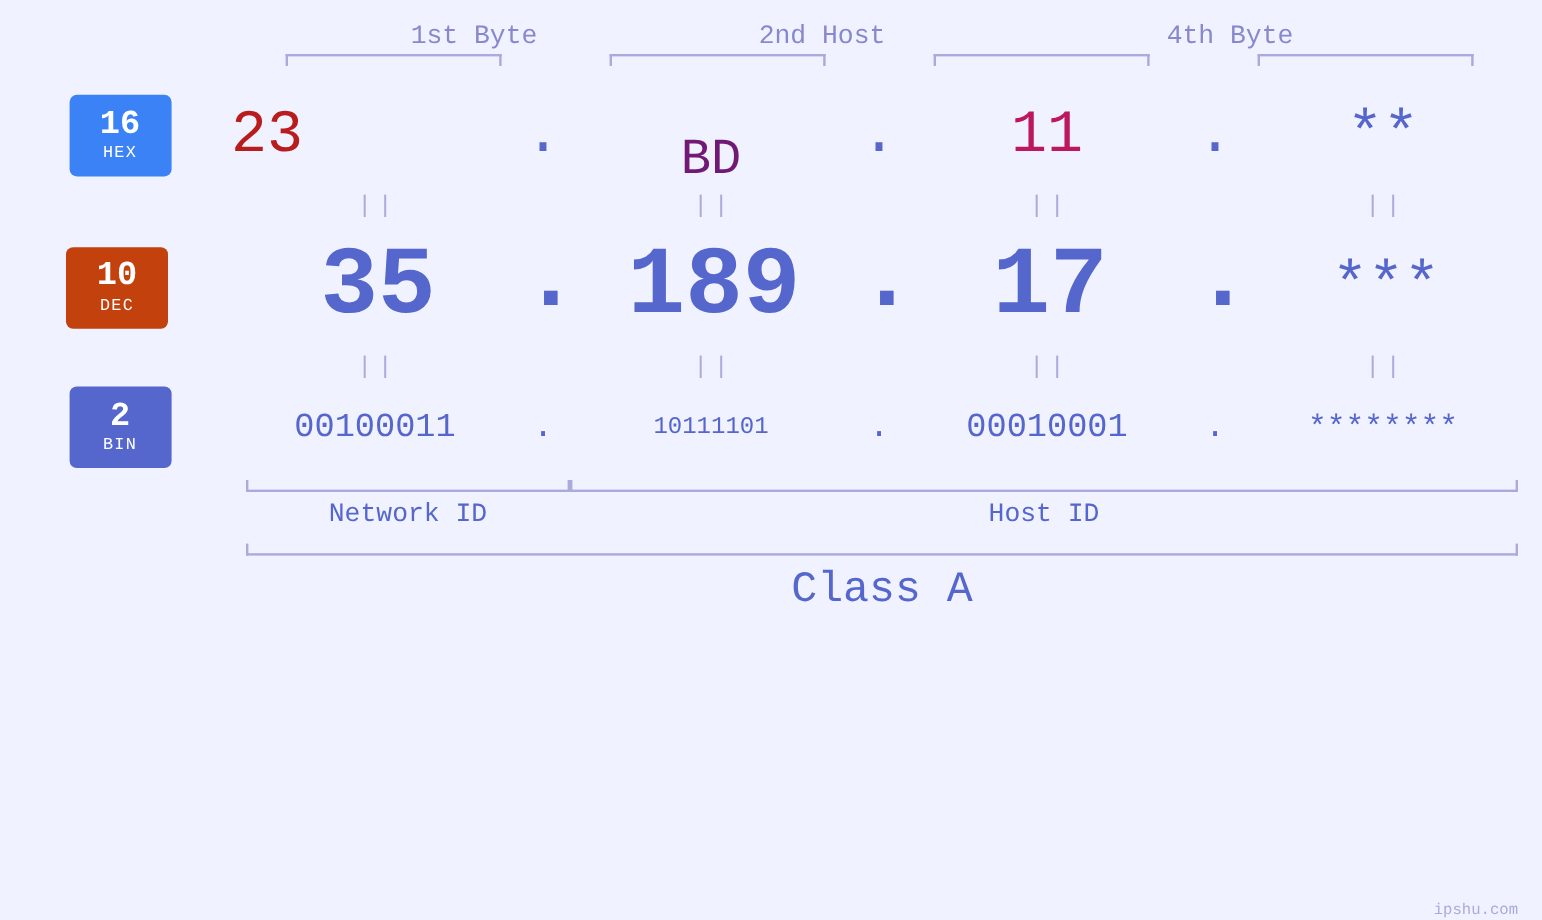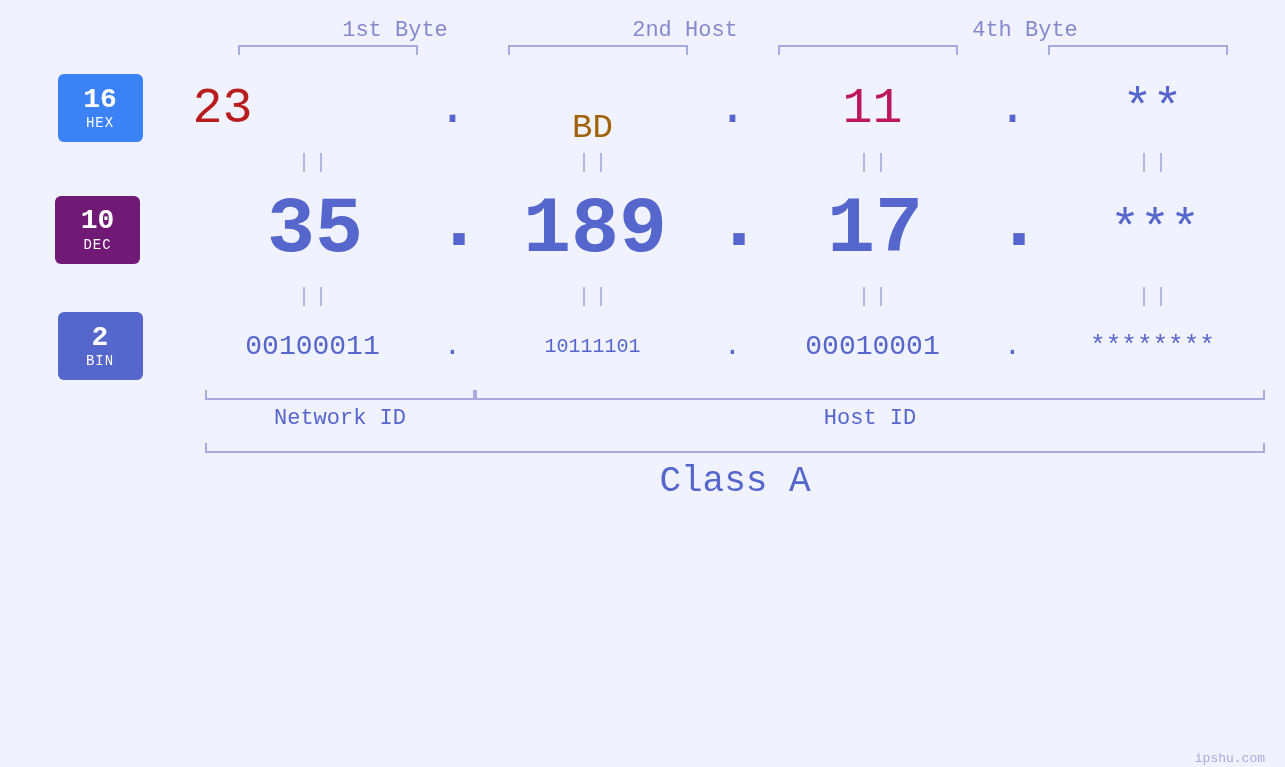--- a/index.html
+++ b/index.html
@@ -71,40 +71,40 @@
   </div>
 
   <div style="display:flex;align-items:center;margin-left:45px;">
     <div style="width:85px;height:68px;background:#3b82f6;color:white;display:flex;flex-direction:column;align-items:center;justify-content:center;border-radius:6px;margin-right:50px;">
       <span style="font-size:28px;font-weight:bold;line-height:1.1;">16</span>
       <span style="font-size:14px;letter-spacing:1px;">HEX</span>
     </div>
     <div style="display:flex;align-items:center;">
       <span style="width:240px;color:#b91c1c;font-size:50px;font-family:'Courier New',monospace;">23</span>
       <span style="width:40px;text-align:center;color:#5566cc;font-size:50px;font-family:'Courier New',monospace;">.</span>
-      <span style="width:240px;text-align:center;color:#a16207;font-size:34px;font-family:'Courier New',monospace;margin-top:40px;">BD</span>
+      <span style="width:240px;text-align:center;color:#701a75;font-size:42px;font-family:'Courier New',monospace;margin-top:40px;">BD</span>
       <span style="width:40px;text-align:center;color:#5566cc;font-size:50px;font-family:'Courier New',monospace;">.</span>
       <span style="width:240px;text-align:center;color:#be185d;font-size:50px;font-family:'Courier New',monospace;">11</span>
       <span style="width:40px;text-align:center;color:#5566cc;font-size:50px;font-family:'Courier New',monospace;">.</span>
       <span style="width:240px;text-align:center;color:#5566cc;font-size:50px;font-family:'Courier New',monospace;">**</span>
     </div>
   </div>
 
   <div style="display:flex;align-items:center;margin-left:185px;margin:4px 0 4px 185px;">
     <span style="width:240px;text-align:center;color:#aaaadd;font-size:20px;letter-spacing:5px;font-family:'Courier New',monospace;">||</span>
     <span style="width:40px;"></span>
     <span style="width:240px;text-align:center;color:#aaaadd;font-size:20px;letter-spacing:5px;font-family:'Courier New',monospace;">||</span>
     <span style="width:40px;"></span>
     <span style="width:240px;text-align:center;color:#aaaadd;font-size:20px;letter-spacing:5px;font-family:'Courier New',monospace;">||</span>
     <span style="width:40px;"></span>
     <span style="width:240px;text-align:center;color:#aaaadd;font-size:20px;letter-spacing:5px;font-family:'Courier New',monospace;">||</span>
   </div>
 
   <div style="display:flex;align-items:center;margin-left:45px;">
-    <div style="width:85px;height:68px;background:#701a75;color:white;display:flex;flex-direction:column;align-items:center;justify-content:center;border-radius:6px;margin-right:55px;">
+    <div style="width:85px;height:68px;background:#c2410c;color:white;display:flex;flex-direction:column;align-items:center;justify-content:center;border-radius:6px;margin-right:55px;">
       <span style="font-size:28px;font-weight:bold;line-height:1.1;">10</span>
       <span style="font-size:14px;letter-spacing:1px;">DEC</span>
     </div>
     <div style="display:flex;align-items:center;">
       <span style="width:240px;text-align:center;color:#5566cc;font-size:80px;font-weight:bold;font-family:'Courier New',monospace;">35</span>
       <span style="width:40px;text-align:center;color:#5566cc;font-size:80px;font-weight:bold;font-family:'Courier New',monospace;padding-bottom:12px;">.</span>
       <span style="width:240px;text-align:center;color:#5566cc;font-size:80px;font-weight:bold;font-family:'Courier New',monospace;">189</span>
       <span style="width:40px;text-align:center;color:#5566cc;font-size:80px;font-weight:bold;font-family:'Courier New',monospace;padding-bottom:12px;">.</span>
       <span style="width:240px;text-align:center;color:#5566cc;font-size:80px;font-weight:bold;font-family:'Courier New',monospace;">17</span>
       <span style="width:40px;text-align:center;color:#5566cc;font-size:80px;font-weight:bold;font-family:'Courier New',monospace;padding-bottom:12px;">.</span>

